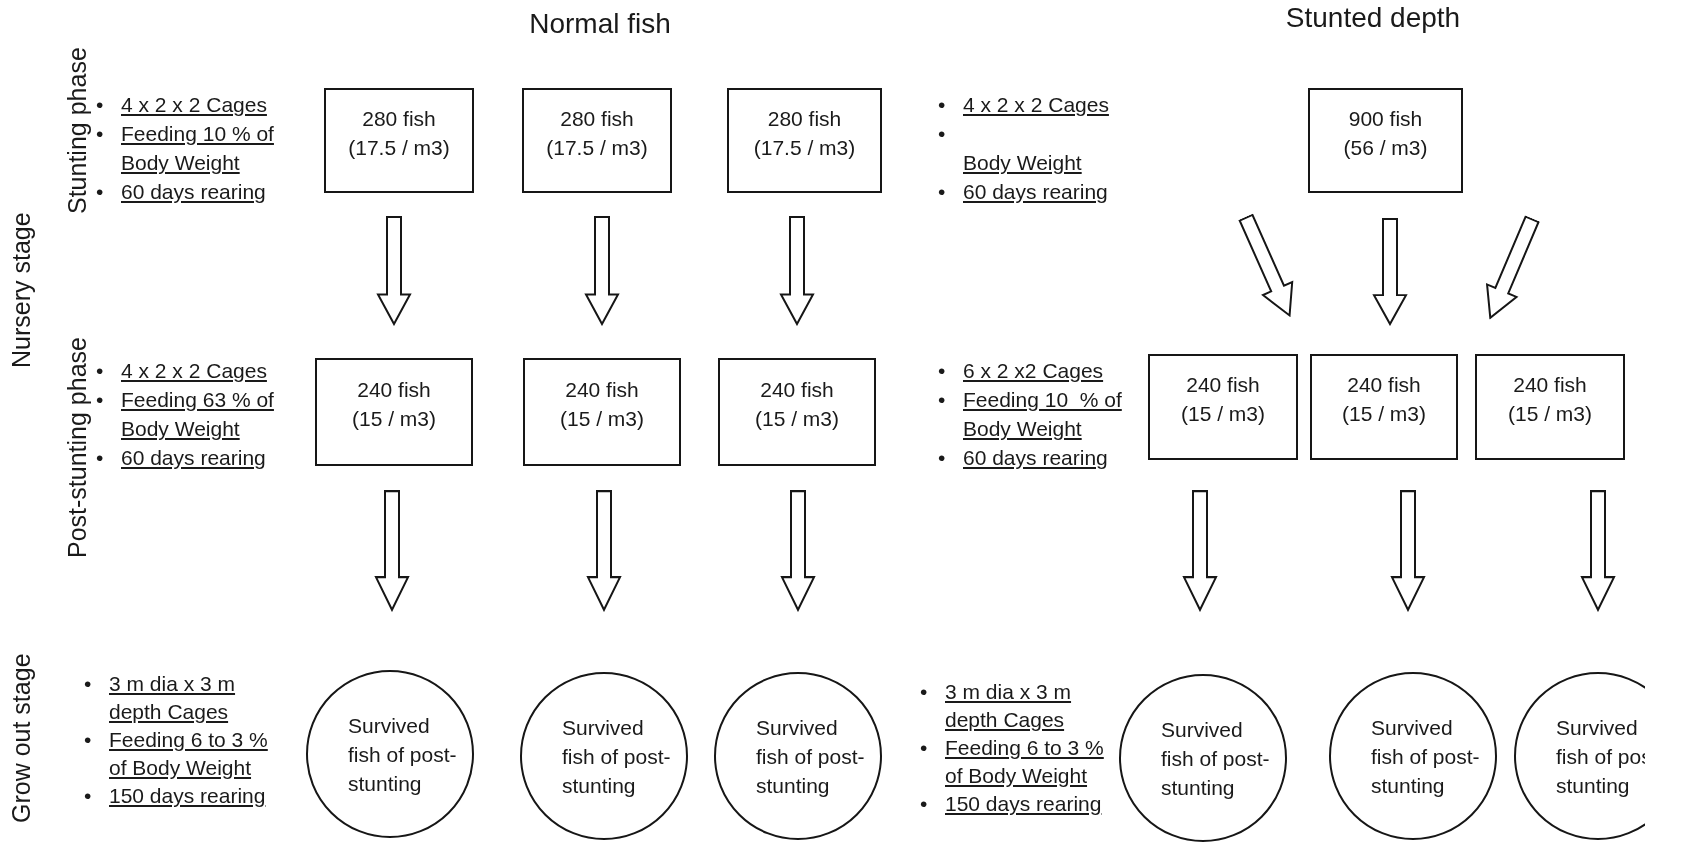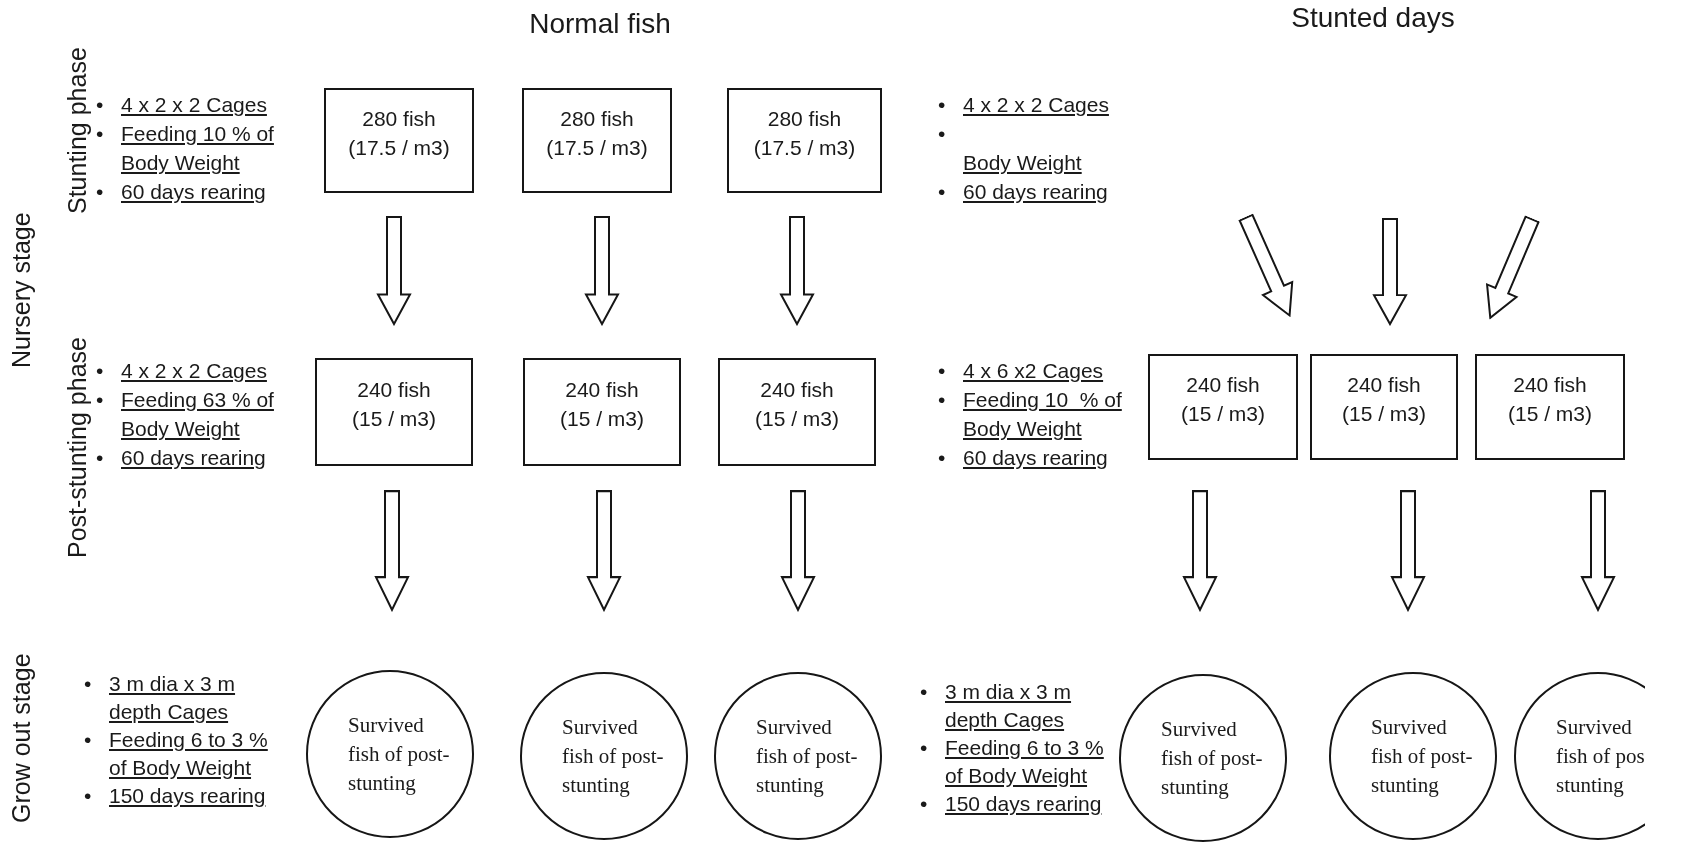--- a/index.html
+++ b/index.html
@@ -19,40 +19,40 @@
   .obox{
     position:absolute;border:2px solid #161616;background:#fff;
     display:flex;flex-direction:column;align-items:center;justify-content:center;
     font-size:21px;line-height:29px;text-align:center;padding-bottom:16px;box-sizing:border-box;
   }
   .circ{
     position:absolute;border:2px solid #161616;border-radius:50%;background:#fff;
     width:168px;height:168px;display:flex;align-items:center;box-sizing:border-box;
     font-size:21px;line-height:29px;padding-left:40px;
   }
-  .circ .ln{display:block;font-family:Liberation Serif, serif;}
+  .circ .ln{display:block;}
   .obox .ln{display:block;}
   .arrow{position:absolute;}
   .arrow svg{display:block;width:100%;height:100%;}
 </style>
 </head>
 <body>
 
 <svg width="0" height="0" style="position:absolute">
   <defs>
     <symbol id="block-arrow" viewBox="0 0 44 112" preserveAspectRatio="none">
       <path d="M15 1 H29 V80 H38 L22 110 L6 80 H15 Z" fill="#ffffff" stroke="#161616" stroke-width="2" stroke-linejoin="miter"></path>
     </symbol>
   </defs>
 </svg>
 
 <div id="canvas">
 
   <div class="title" style="left:450px;top:8px;width:300px;">Normal fish</div>
-  <div class="title" style="left:1223px;top:2px;width:300px;">Stunted days</div>
+  <div class="title" style="left:1223px;top:2px;width:300px;">Stunted depth</div>
 
   <div class="vlabel" style="left:6px;top:198px;height:185px;">Nursery stage</div>
   <div class="vlabel" style="left:62px;top:30px;height:202px;">Stunting phase</div>
   <div class="vlabel" style="left:62px;top:298px;height:300px;">Post-stunting phase</div>
   <div class="vlabel" style="left:6px;top:638px;height:200px;">Grow out stage</div>
 
   <div class="bullets" style="left:96px;top:90px;width:225px;">
     <div class="bl">
         <span class="dot">•</span>
         <span class="bt">4 x 2 x 2 Cages</span>
@@ -204,41 +204,45 @@
     <div class="bl">
         <span class="dot"></span>
         <span class="bt">Body Weight</span>
       </div>
     <div class="bl">
         <span class="dot">•</span>
         <span class="bt">60 days rearing</span>
       </div>
   </div>
 
+  <div class="obox" style="left:1308px;top:88px;width:155px;height:105px;">
+    <span class="ln">900 fish</span>
+    <span class="ln">(56 / m3)</span>
+  </div>
 
   <div class="arrow" style="left:1246px;top:212px;width:44px;height:110px;transform:rotate(-24deg);">
       <svg>
         <use href="#block-arrow"></use>
       </svg>
     </div>
   <div class="arrow" style="left:1368px;top:218px;width:44px;height:108px;">
       <svg>
         <use href="#block-arrow"></use>
       </svg>
     </div>
   <div class="arrow" style="left:1489px;top:214px;width:44px;height:110px;transform:rotate(23deg);">
       <svg>
         <use href="#block-arrow"></use>
       </svg>
     </div>
 
   <div class="bullets" style="left:938px;top:356px;width:245px;">
     <div class="bl">
         <span class="dot">•</span>
-        <span class="bt">4 x 6 x2 Cages</span>
+        <span class="bt">6 x 2 x2 Cages</span>
       </div>
     <div class="bl">
         <span class="dot">•</span>
         <span class="bt">Feeding 10  % of</span>
       </div>
     <div class="bl">
         <span class="dot"></span>
         <span class="bt">Body Weight</span>
       </div>
     <div class="bl">

